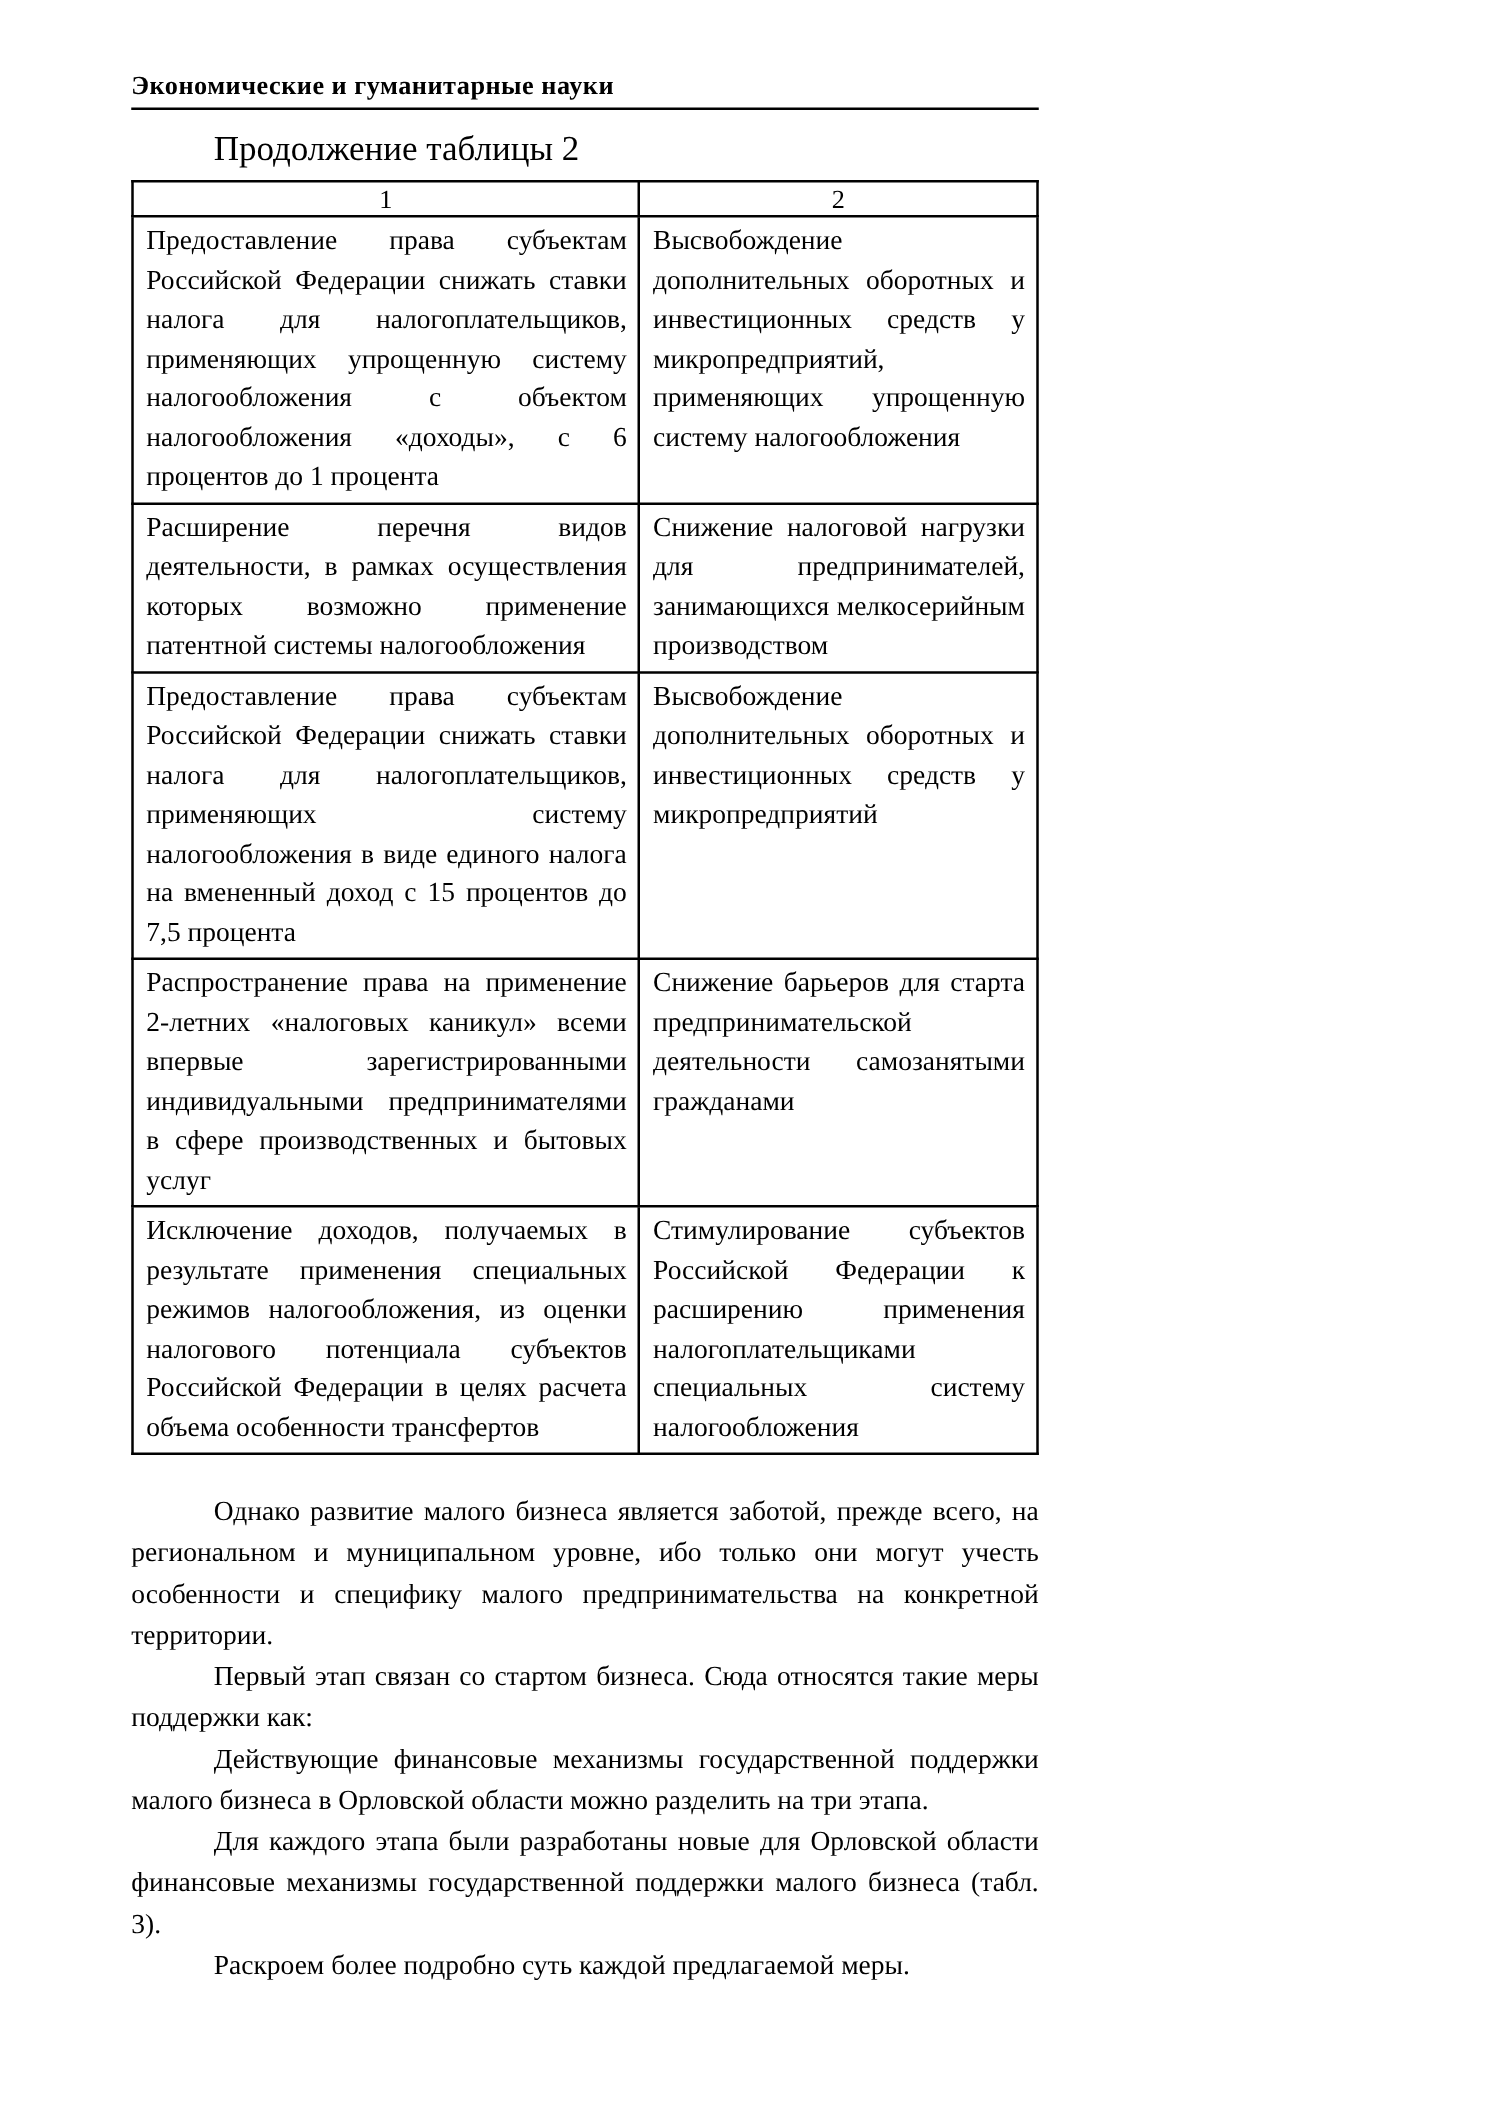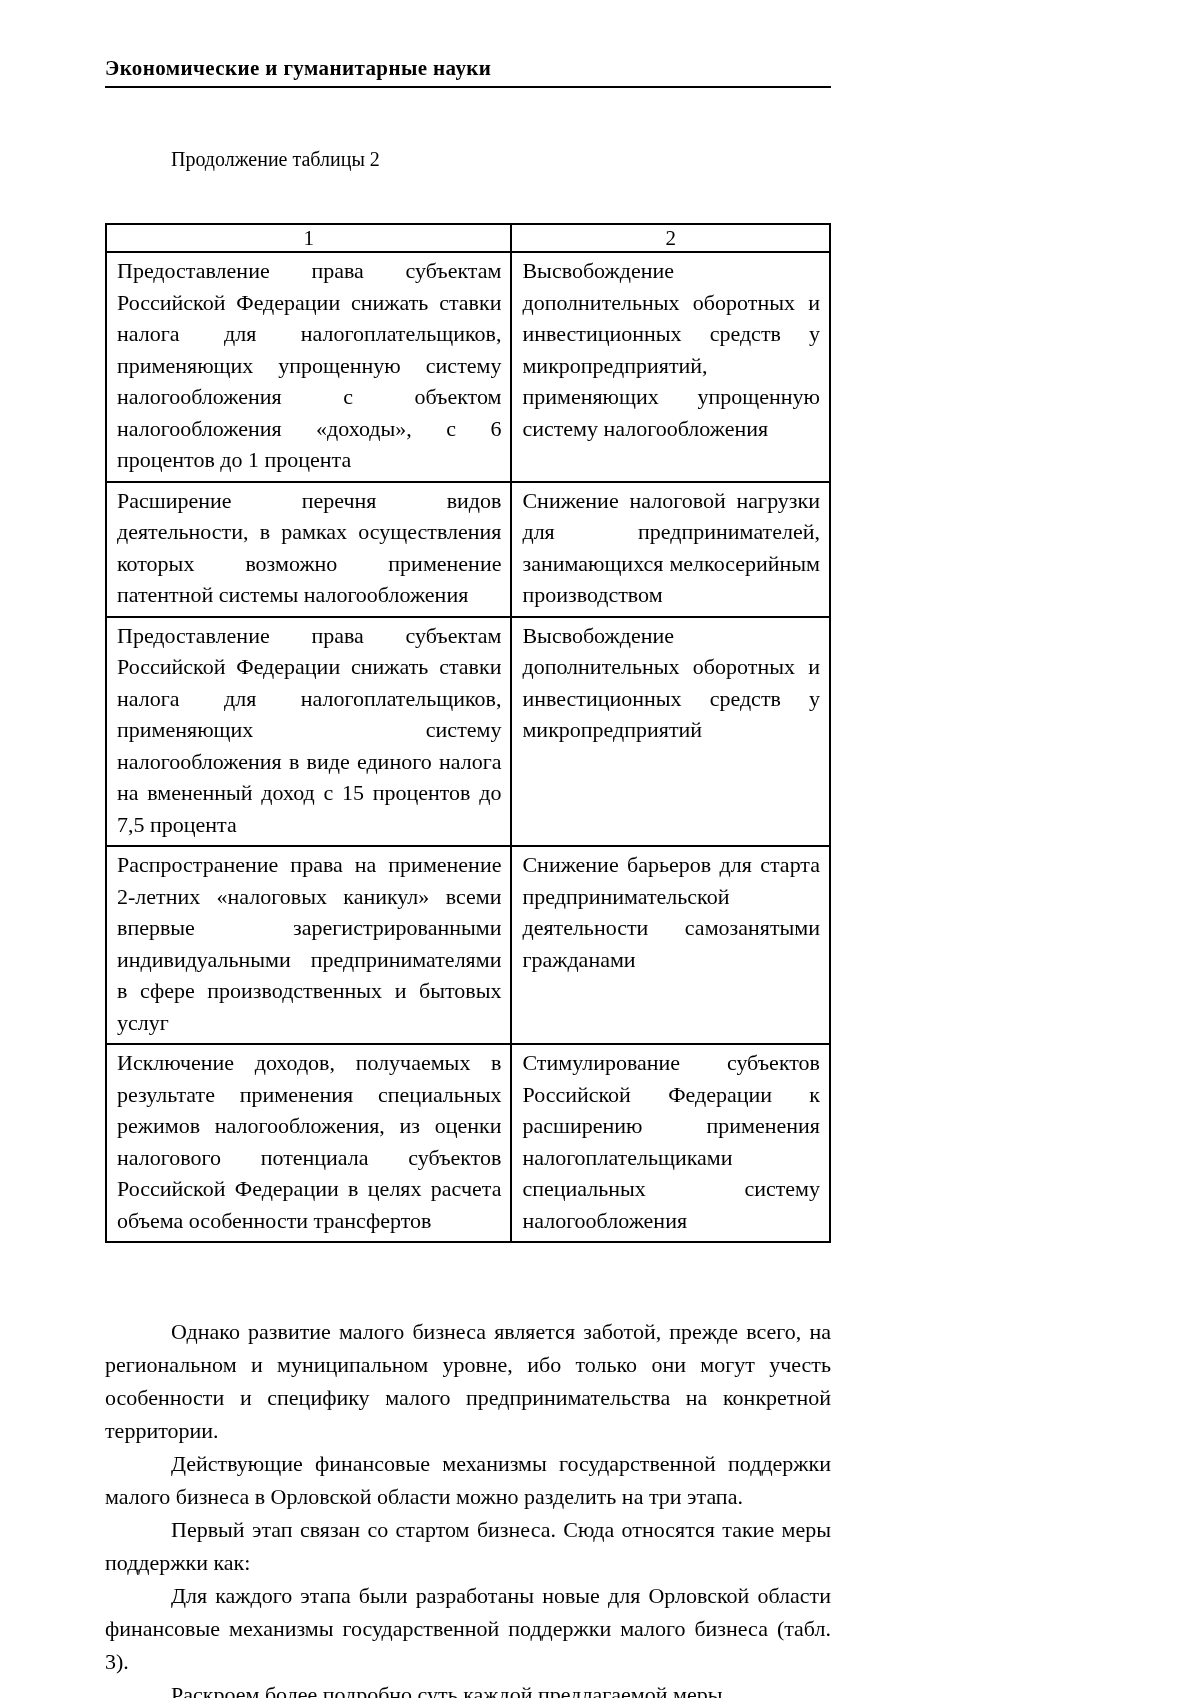--- a/index.html
+++ b/index.html
@@ -10,31 +10,30 @@
     font-family: "Liberation Serif", serif;
     color: #000;
   }
   .page {
     width: 1024px;
     height: 1698px;
     padding: 56px 193px 52px 105px;
     display: flex;
     flex-direction: column;
     background: #fff;
-    gap: 44px;
   }
   .running-header {
     font-size: 21px;
     font-weight: bold;
     letter-spacing: 0.4px;
     padding-bottom: 5px;
     border-bottom: 2px solid #000;
   }
   .table-caption {
-    font-size: 20px;
+    font-size: 28px;
     margin: 16px 0 8px 66px;
   }
   table.data-table {
     width: 100%;
     border-collapse: collapse;
     table-layout: fixed;
   }
   table.data-table th,
   table.data-table td {
     border: 2px solid #000;
@@ -126,20 +125,20 @@
       </tr>
       <tr>
         <td>Исключение доходов, получаемых в результате применения специальных режимов налогообложения, из оценки налогового потенциала субъектов Российской Федерации в целях расчета объема особенности трансфертов</td>
         <td>Стимулирование субъектов Российской Федерации к расширению применения налогоплательщиками специальных систему налогообложения</td>
       </tr>
     </tbody>
   </table>
 
   <div class="body-text">
     <p>Однако развитие малого бизнеса является заботой, прежде всего, на региональном и муниципальном уровне, ибо только они могут учесть особенности и специфику малого предпринимательства на конкретной территории.</p>
+    <p>Первый этап связан со стартом бизнеса. Сюда относятся такие меры поддержки как:</p>
     <p>Действующие финансовые механизмы государственной поддержки малого бизнеса в Орловской области можно разделить на три этапа.</p>
-    <p>Первый этап связан со стартом бизнеса. Сюда относятся такие меры поддержки как:</p>
     <p>Для каждого этапа были разработаны новые для Орловской области финансовые механизмы государственной поддержки малого бизнеса (табл. 3).</p>
     <p>Раскроем более подробно суть каждой предлагаемой меры.</p>
   </div>
 
 
 </div>
 
 </body></html>

